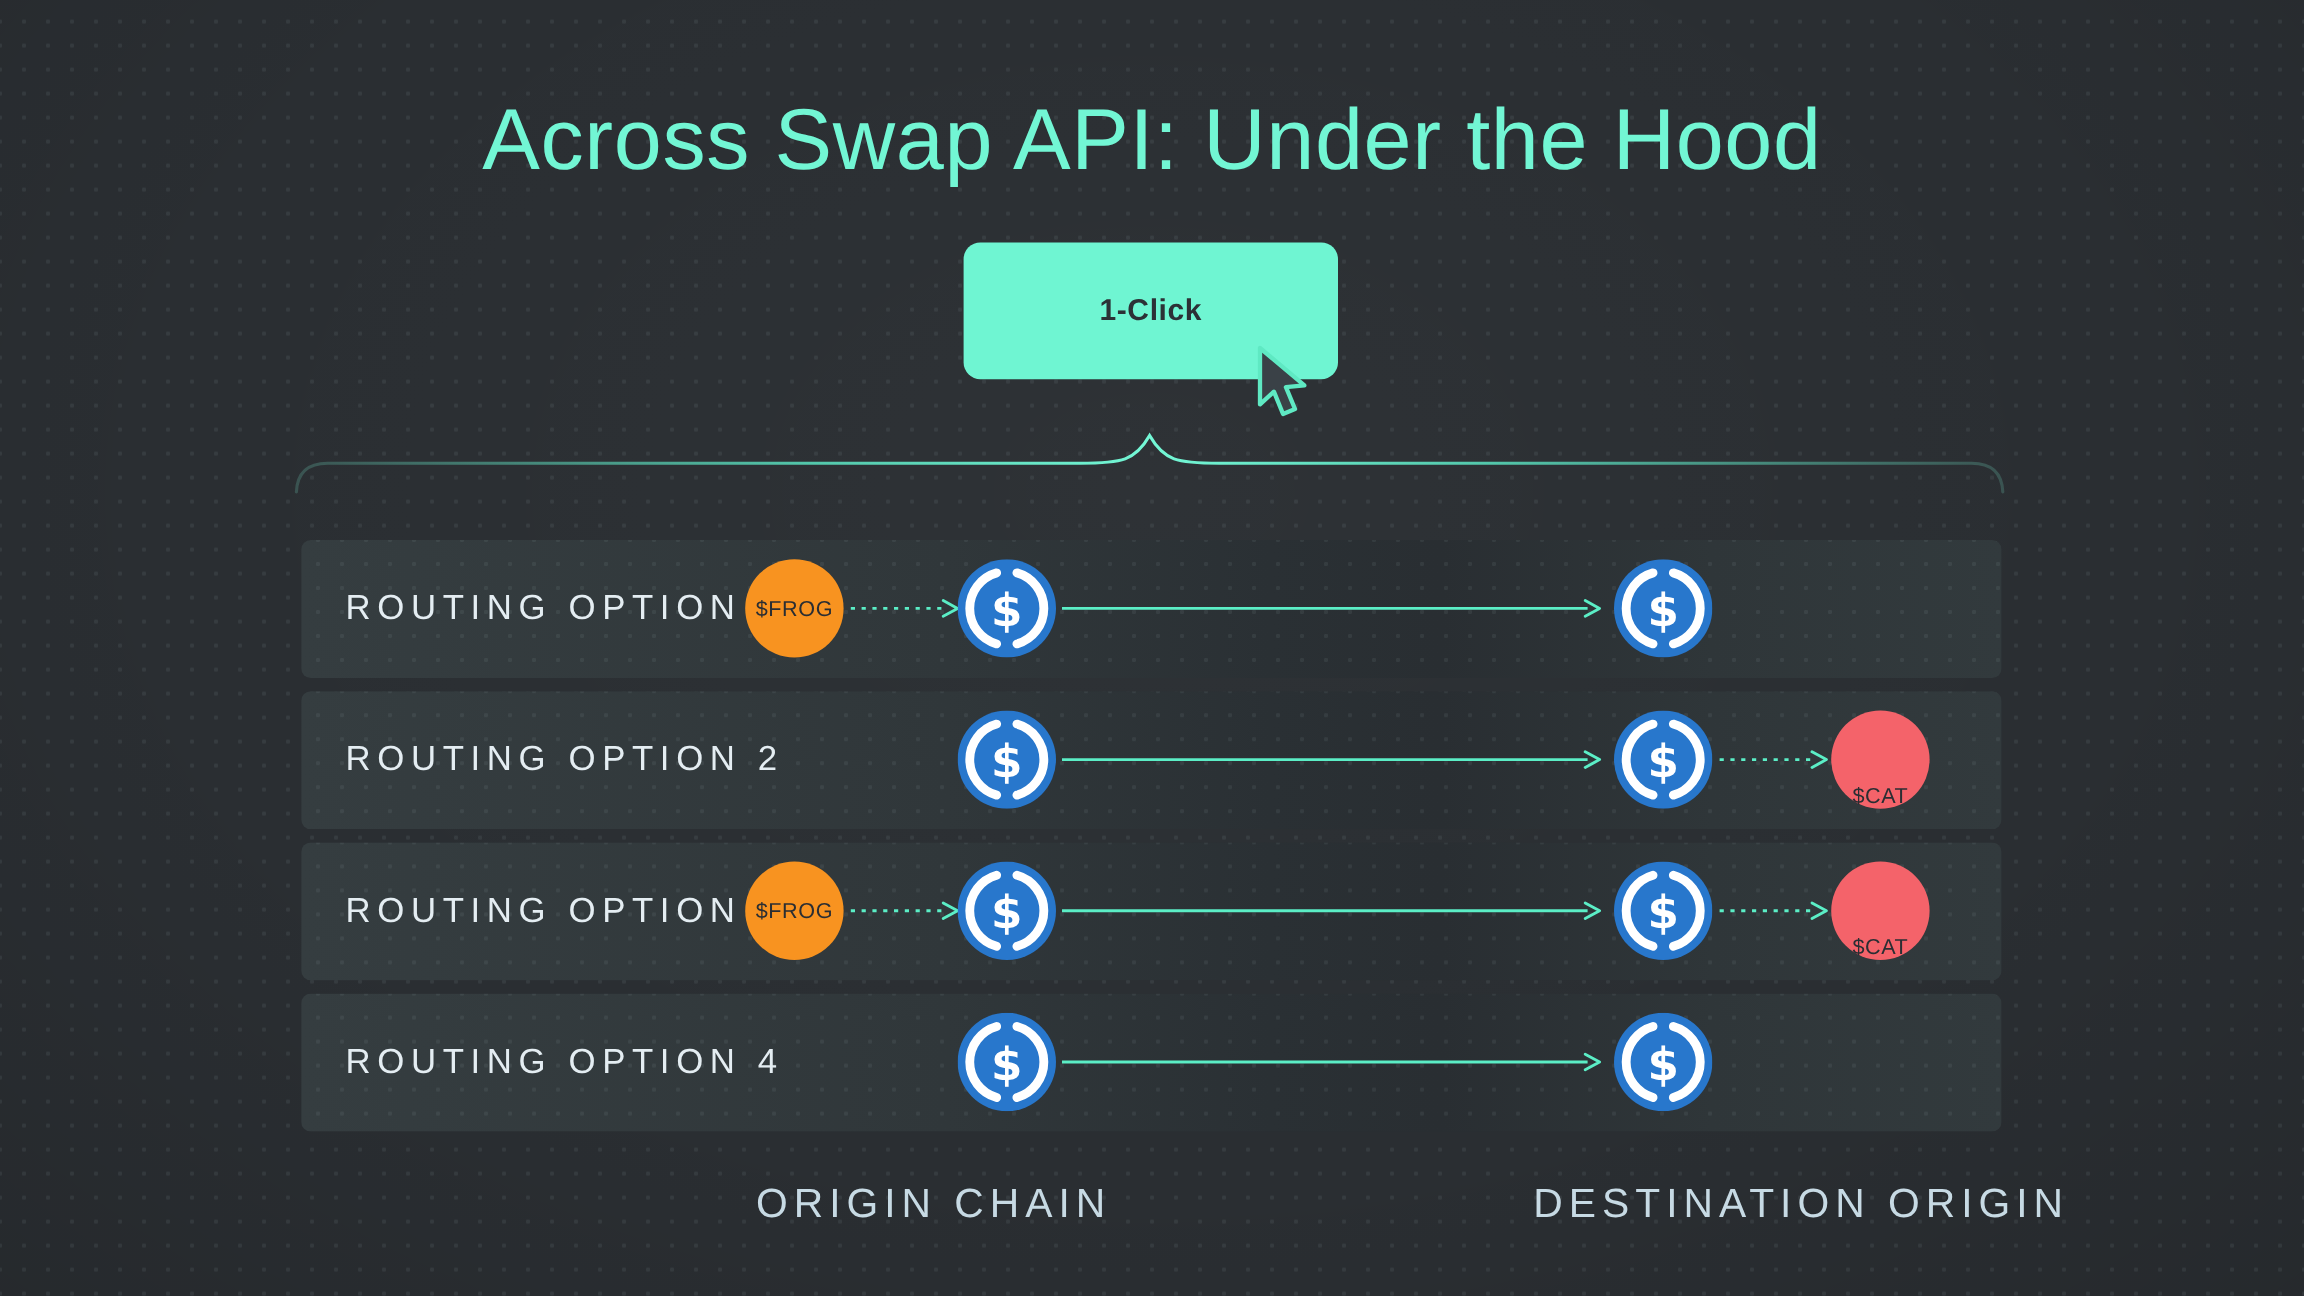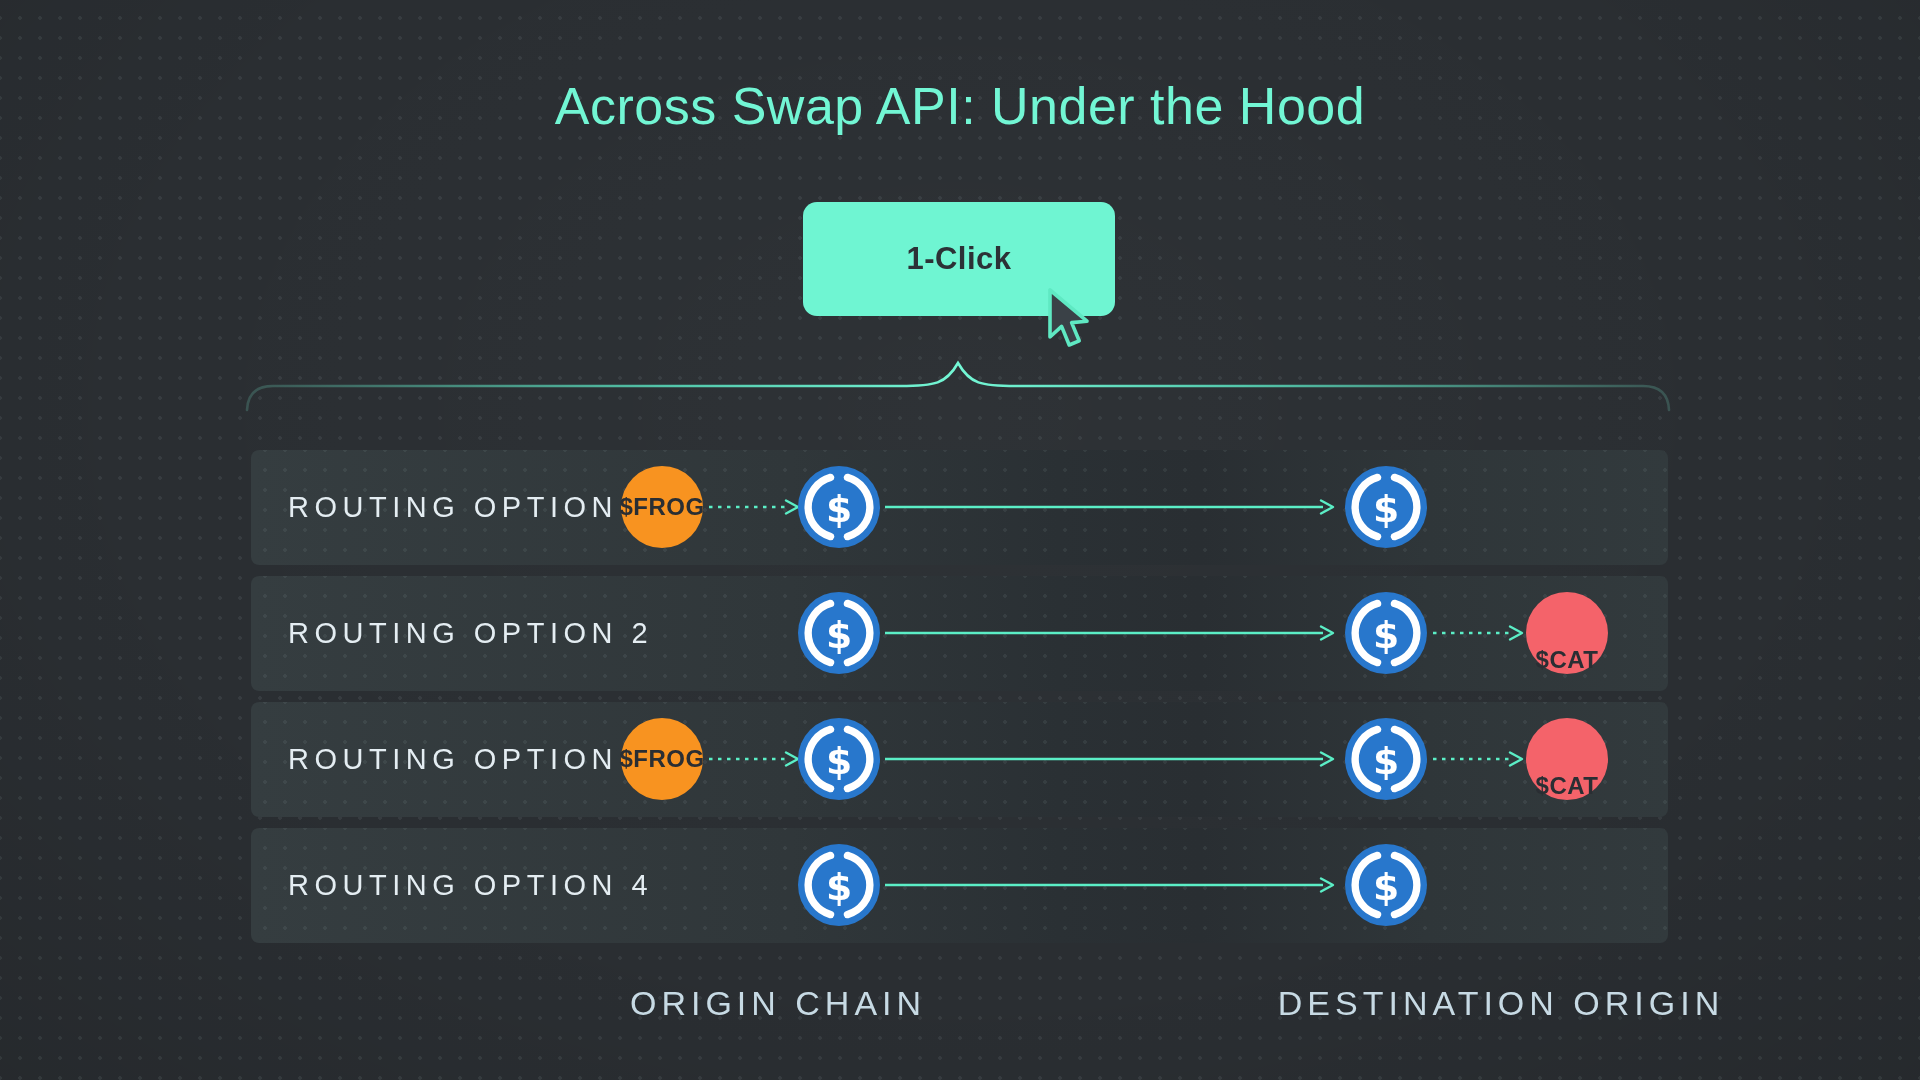--- a/index.html
+++ b/index.html
@@ -19,36 +19,36 @@
       radial-gradient(ellipse at 50% 38%, rgba(255,255,255,0.02) 0%, rgba(0,0,0,0) 60%, rgba(0,0,0,0.10) 100%);
     background-size: 20px 20px, 100% 100%;
     background-position: 10px 8px, 0 0;
     overflow: hidden;
   }
   .title {
     position: absolute;
     top: 76px; left: 0;
     width: 100%;
     text-align: center;
-    font-size: 52px;
+    font-size: 72px;
     font-weight: 500;
     letter-spacing: 0.5px;
     color: #72f6d4;
   }
   .one-click-btn {
     position: absolute;
     left: 803px; top: 202px;
     width: 312px; height: 114px;
     background: #6ff5d2;
     border-radius: 14px;
     display: flex; align-items: center; justify-content: center;
     cursor: pointer;
   }
   .one-click-btn span {
-    font-size: 31px;
+    font-size: 25px;
     font-weight: 700;
     color: #2c3136;
     letter-spacing: 0.5px;
   }
   .cursor-svg { position: absolute; left: 1040px; top: 286px; width: 54px; height: 70px; }
   .brace-svg { position: absolute; left: 245px; top: 358px; width: 1426px; height: 56px; }
   .rows { position: absolute; left: 251px; top: 450px; width: 1417px; }
   .row {
     position: relative;
     width: 1417px; height: 115px;
@@ -71,22 +71,22 @@
     color: #e4edf2;
     white-space: nowrap;
   }
   .token {
     position: absolute; top: 16px;
     width: 82px; height: 82px;
     border-radius: 50%;
     display: flex; align-items: center; justify-content: center;
   }
   .token span {
-    font-size: 24px;
-    font-weight: 700;
+    font-size: 18px;
+    font-weight: 400;
     letter-spacing: 0.5px;
     color: #2a2e33;
   }
   .token-frog { left: 370px; background: #f89320; }
   .token-cat  { left: 1275px; background: #f4636a; align-items: flex-end; }
   .usdc-svg { position: absolute; top: 16px; width: 82px; height: 82px; }
   .usdc-origin { left: 547px; }
   .usdc-dest   { left: 1094px; }
   .arrow-svg { position: absolute; top: 47px; height: 20px; }
   .arrow-dot-1 { left: 456px;  width: 96px; }

